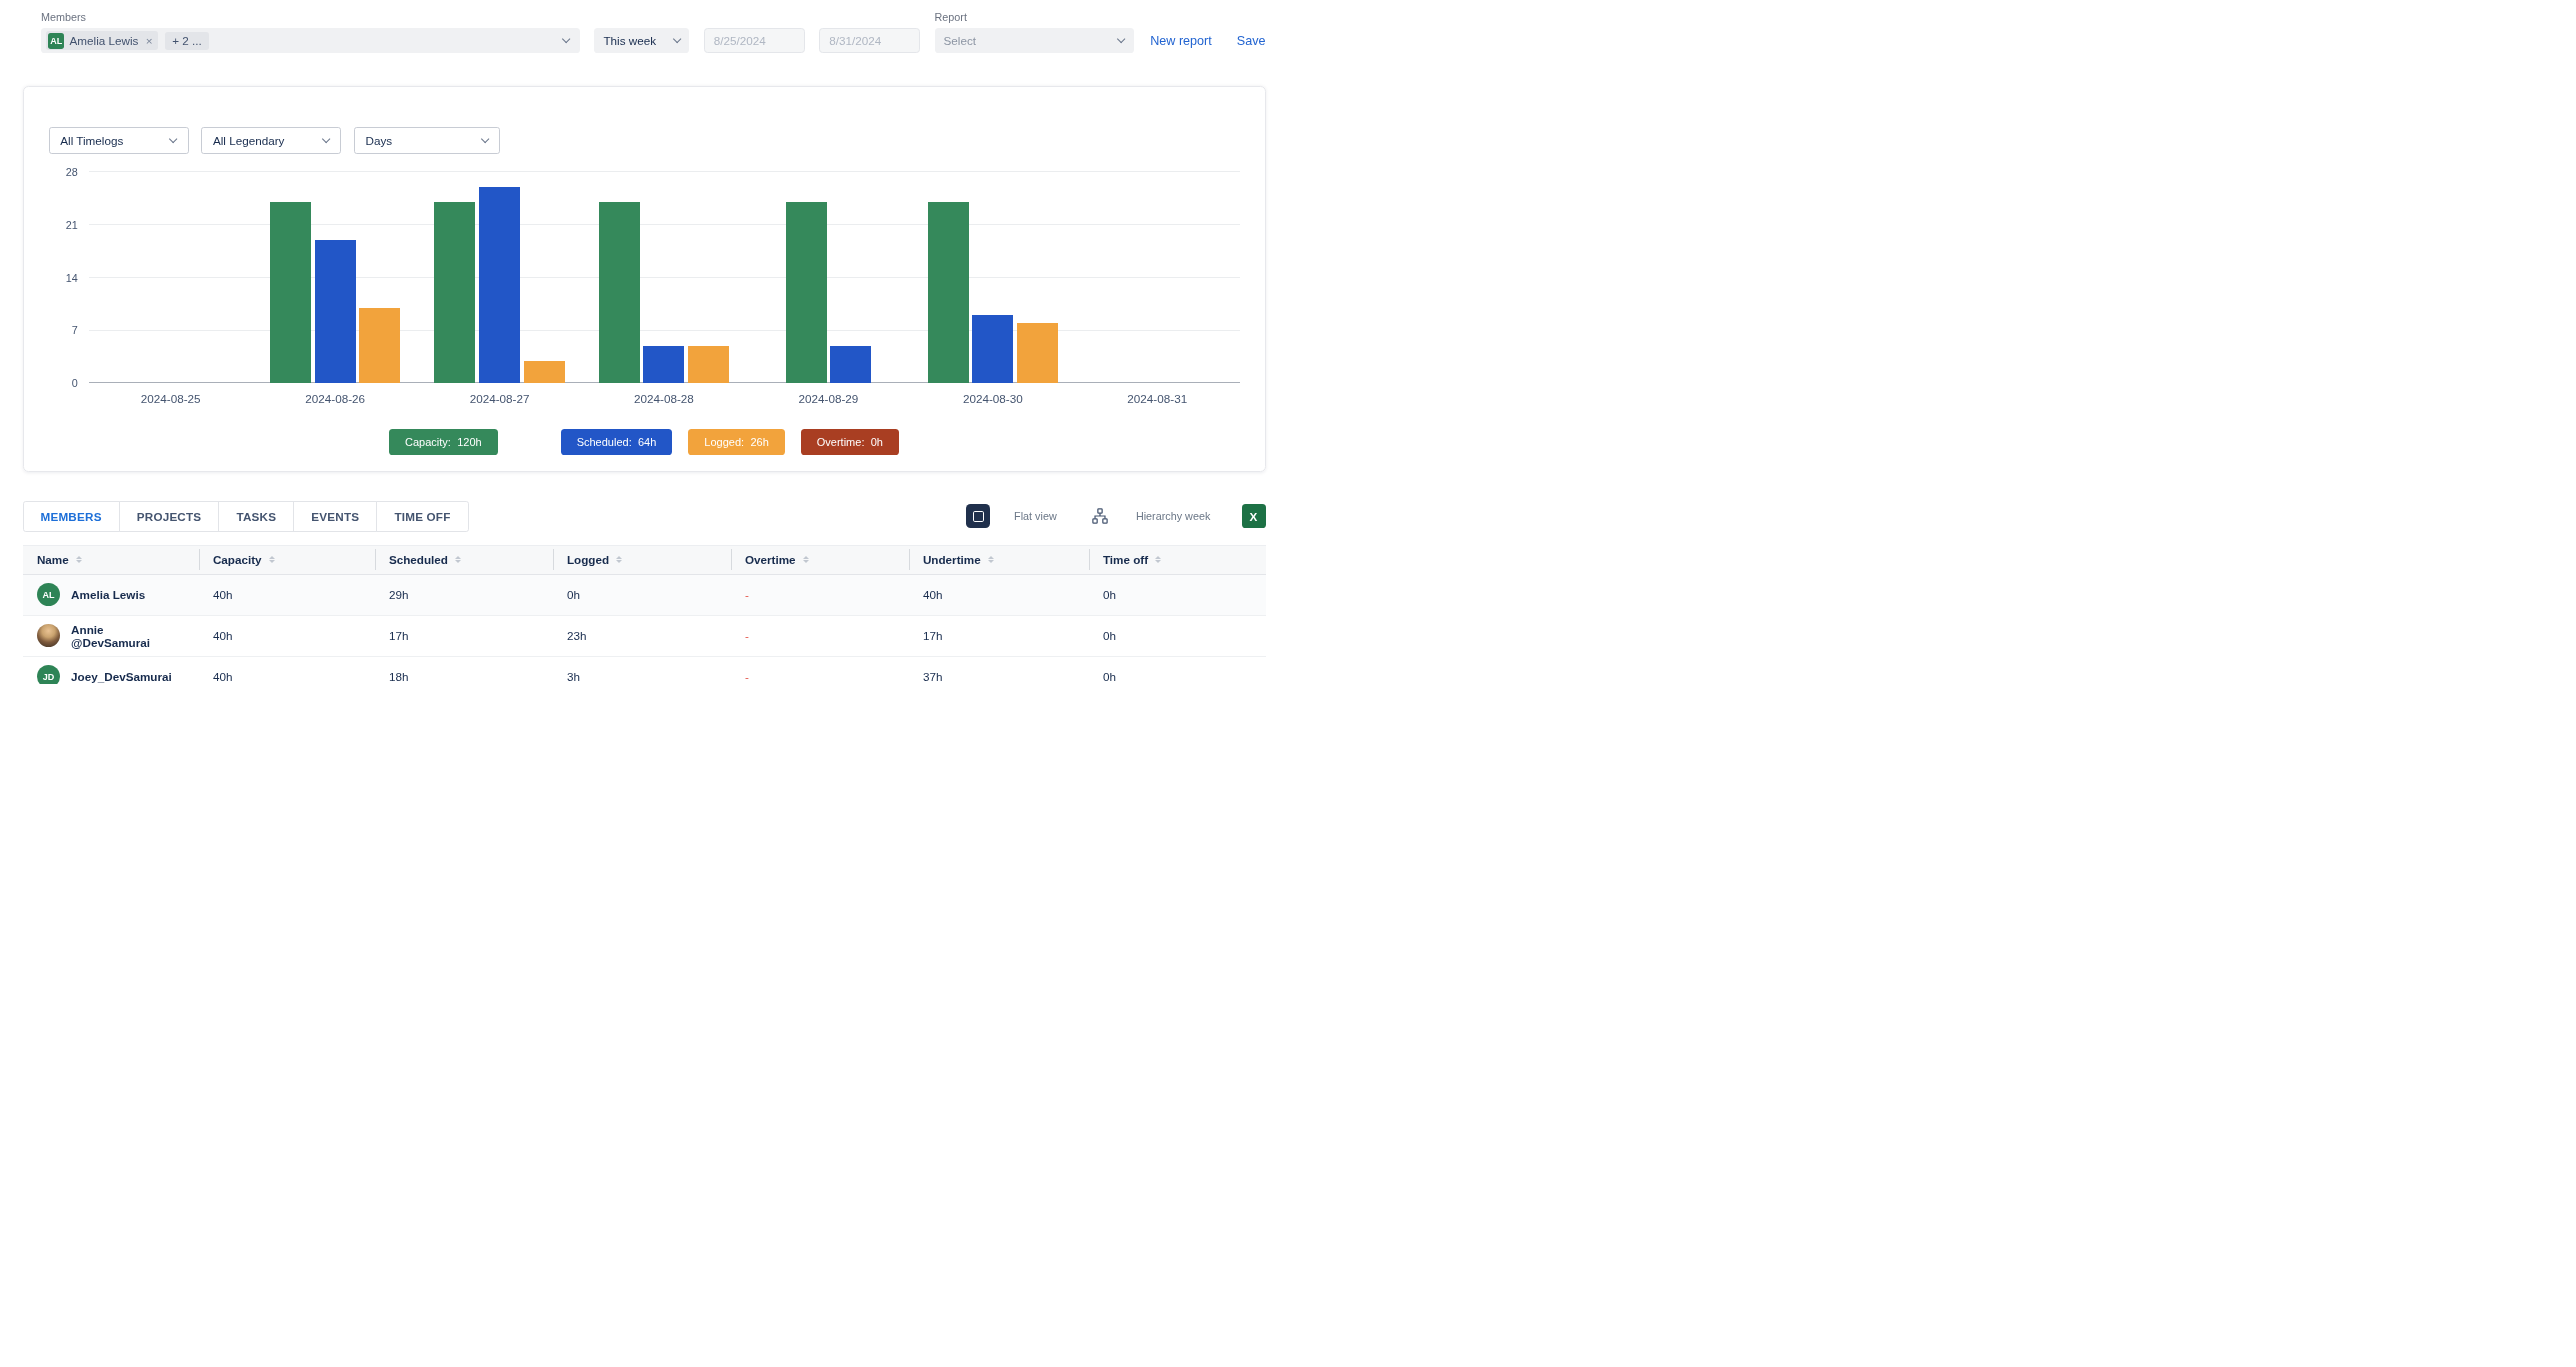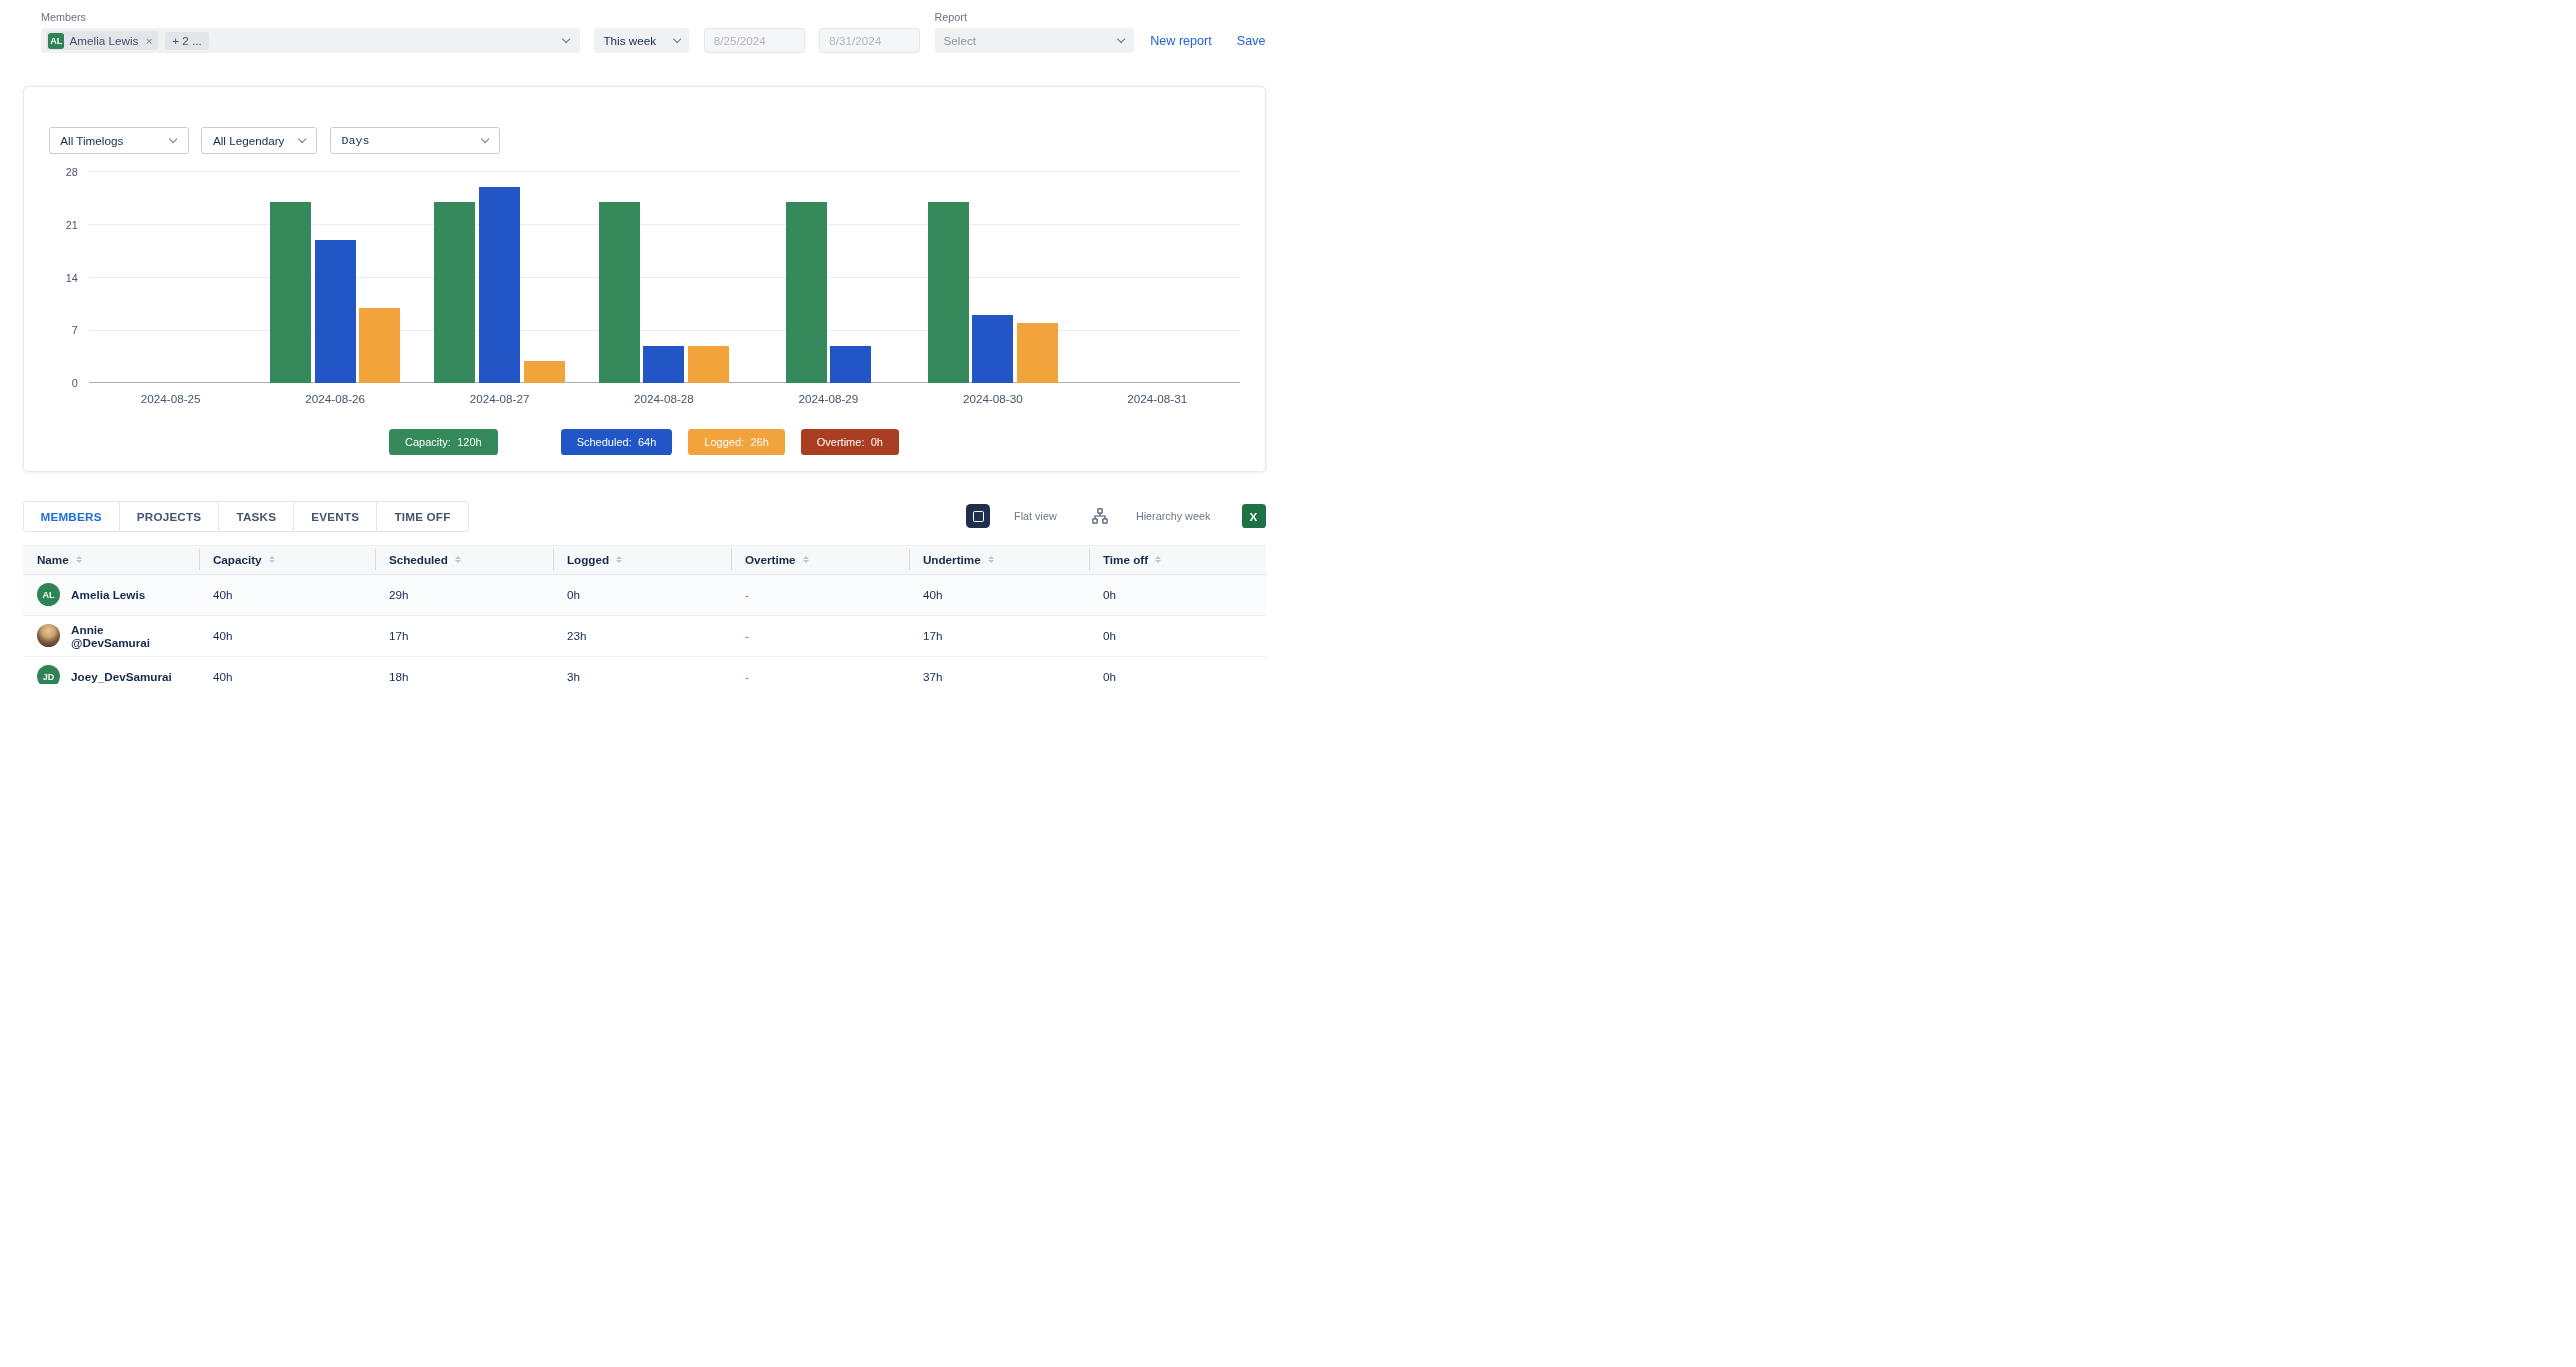--- a/index.html
+++ b/index.html
@@ -27,21 +27,21 @@
   .report-select { width:100%; color:#8c95a3; }
   .links { display:flex; gap:25px; margin-left:auto; padding-bottom:5.4px; }
   .link { color:#2264d1; font-size:12.6px; font-weight:500; text-decoration:none; cursor:pointer; white-space:nowrap; }
 
   
   .chart-card { margin:33px 22.5px 0; border:0.9px solid #e7e8ec; border-radius:5.4px;
     box-shadow:0 0.9px 3.6px rgba(9,30,66,0.08); padding:16px 25px 16px; }
   .filters-row { display:flex; justify-content:flex-start; gap:12.6px;margin-top:24px; }
   .filter-select { height:27px; border:0.9px solid #c8ccd4; border-radius:2.7px; background:#fff;
     display:flex; align-items:center; font-size:11.7px; color:#172b4d; padding:0 10.8px; cursor:pointer; }
-  .filter-select:nth-child(1){ width:140px; } .filter-select:nth-child(2){ width:116px; } .filter-select:nth-child(3){ width:170px;font-family:Liberation Mono, monospace; }
+  .filter-select:nth-child(1){ width:140px; } .filter-select:nth-child(2){ width:140px; } .filter-select:nth-child(3){ width:146px; }
   .chart-area { position:relative; margin-top:18px; padding-left:40px; }
   .plot { position:relative; height:211px; }
   .gridline { position:absolute; left:0; right:0; height:0.9px; background:#ebedef; z-index:1; }
   .gridline.zero { background:#a9afb8; }
   .ytick-label { position:absolute; right:calc(100% + 10.8px); transform:translateY(50%); font-size:10.8px; color:#44546f; z-index:1; }
   .groups { position:absolute; inset:0; display:flex; z-index:2; }
   .bar-group { flex:1; display:flex; align-items:flex-end; justify-content:center; gap:3.6px; }
   .bar { width:41px; }
   .xlabels { display:flex; margin-top:9px; }
   .xlabel { flex:1; text-align:center; font-size:11.7px; color:#44546f; }

